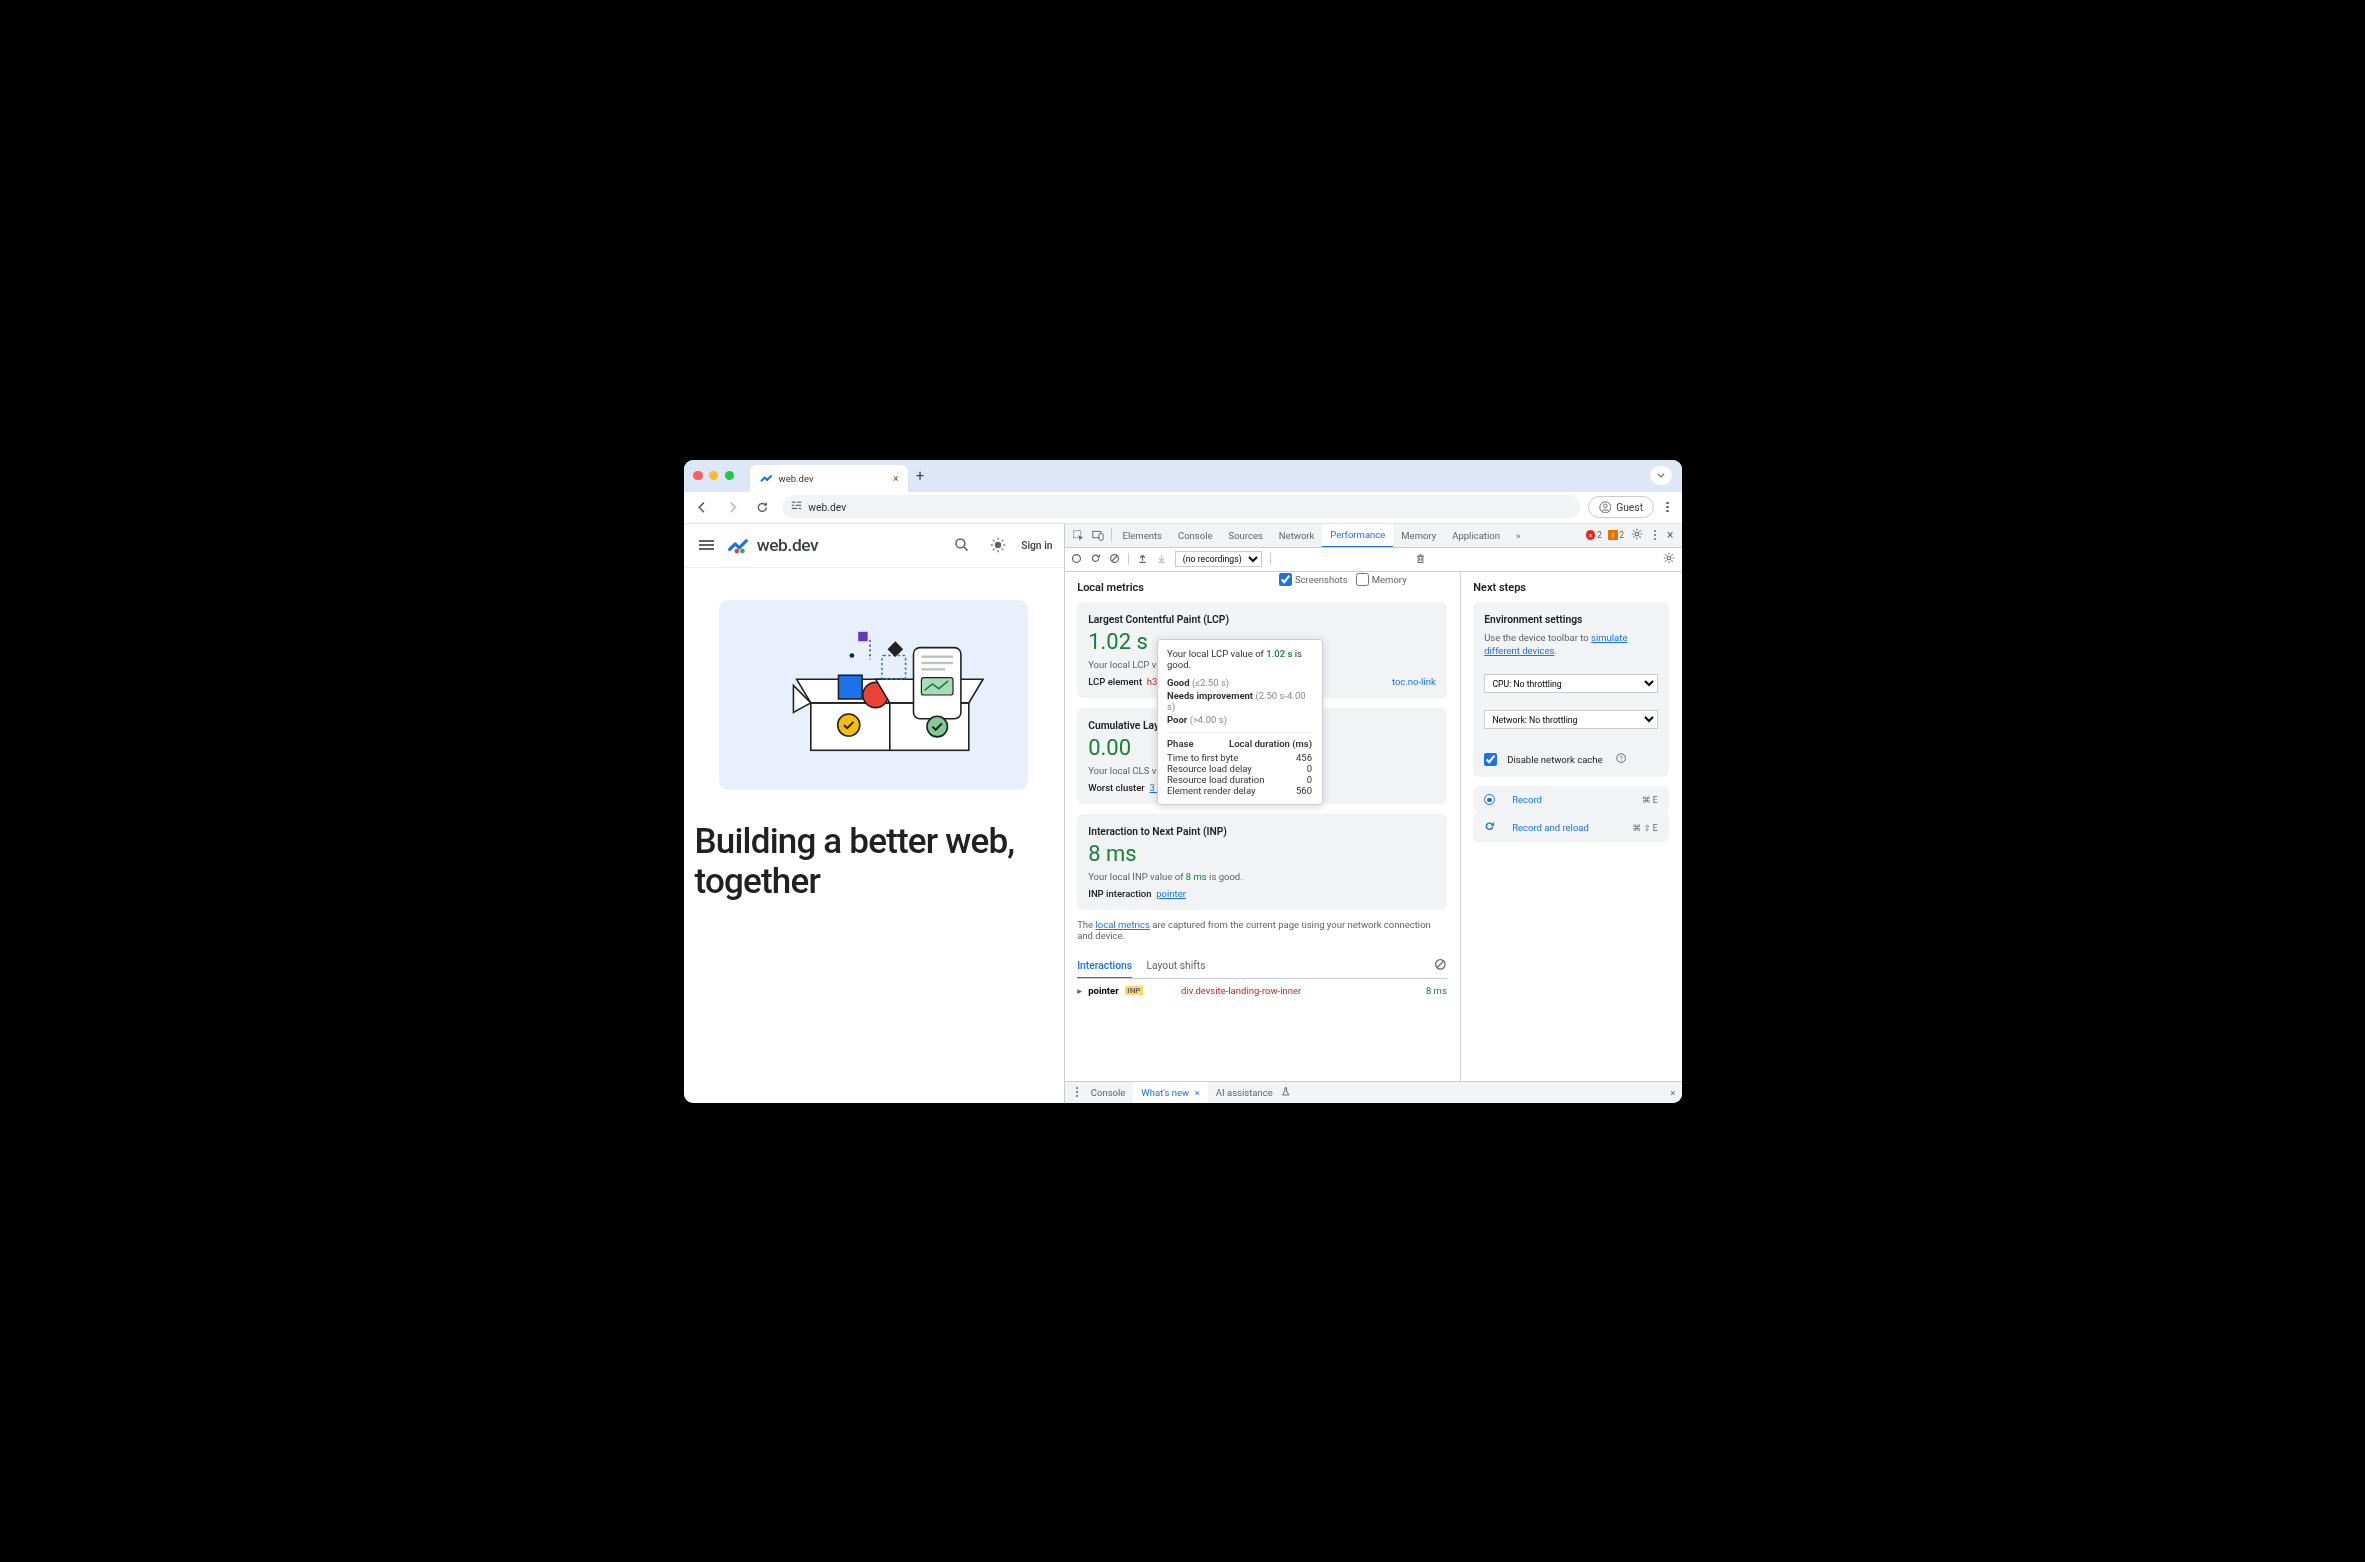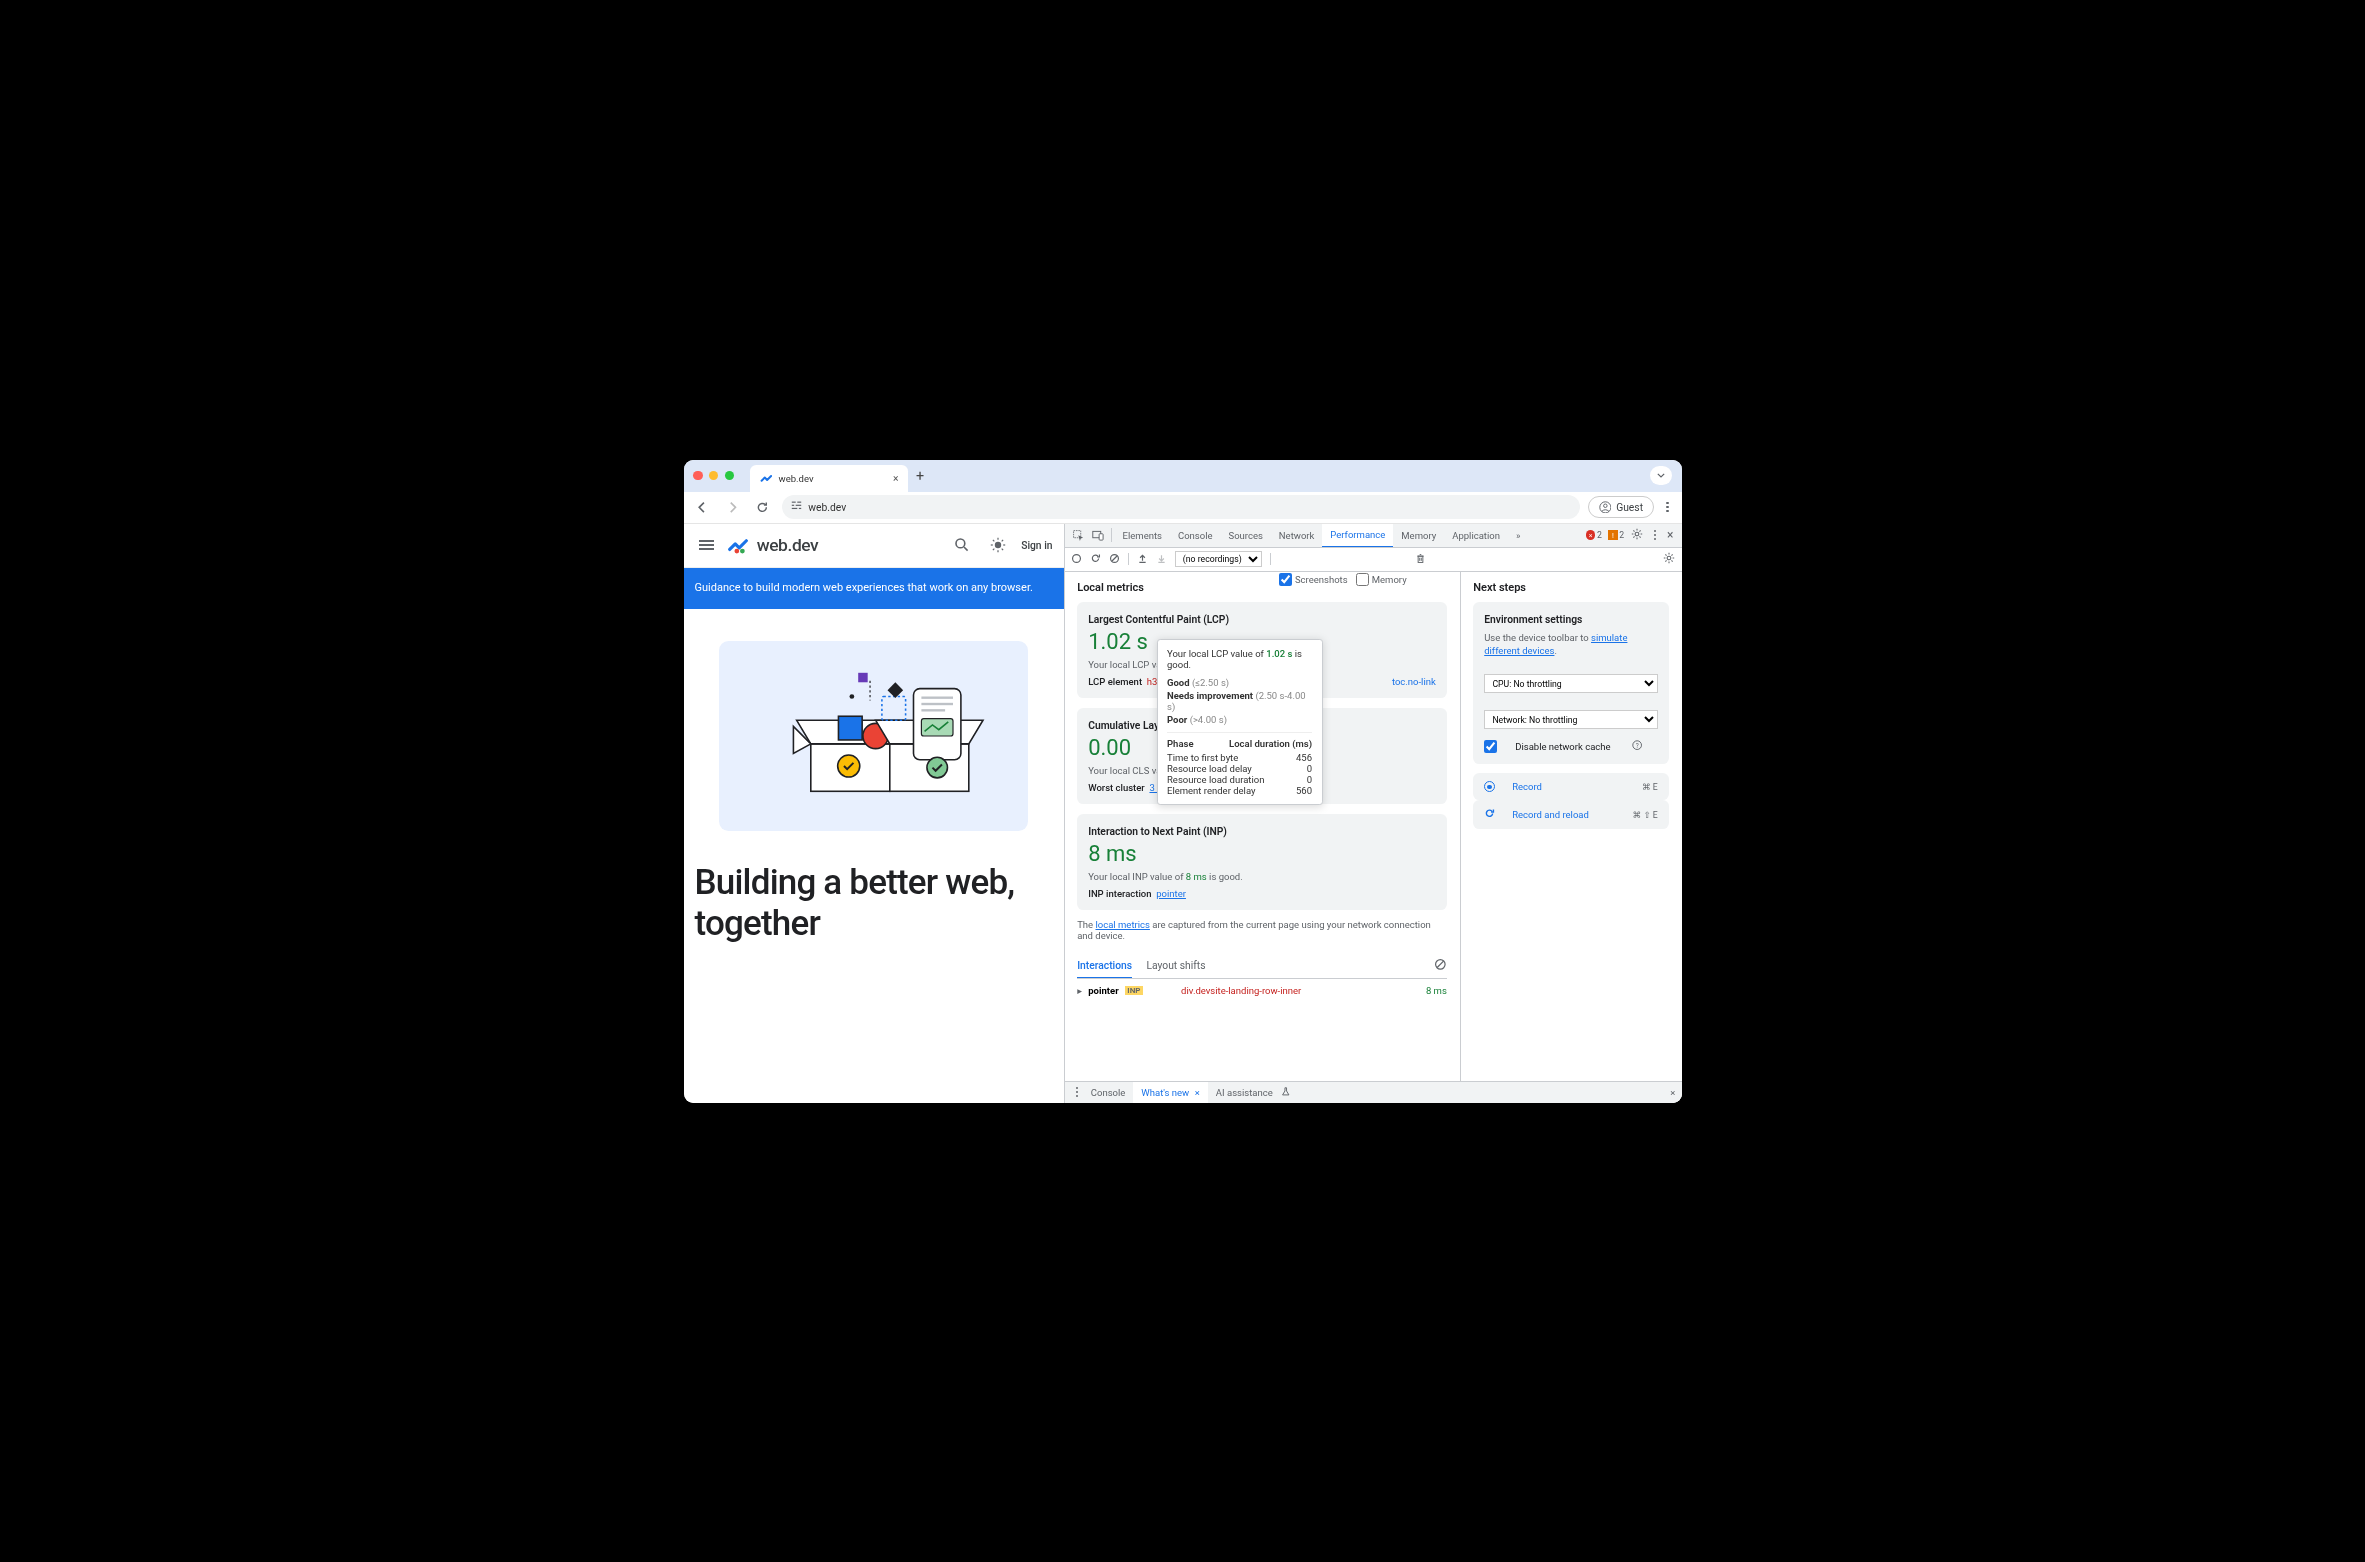--- a/index.html
+++ b/index.html
@@ -82,21 +82,21 @@
   .inter-row .tri { color: #5f6368; }
   .inter-row .inp-badge { background: #fdd663; color: #5f6368; padding: 0 2.4px; font-size: 8px; font-weight: 600; }
   .inter-row .target { color: #c5221f; margin-left: 32px; }
   .inter-row .timing { margin-left: auto; color: #188038; }
   .side-card { background: #f1f3f4; border-radius: 6.3px; padding: 11px; margin-bottom: 9.5px; font-size: 9.5px; }
   .side-card .title { font-size: 10.3px; font-weight: 600; margin-bottom: 4.8px; color: #202124; }
   .side-card p { color: #5f6368; line-height: 1.4; }
   .side-card a { color: #1a73e8; text-decoration: underline; }
   .setup-btn { background: #1a73e8; color: #fff; border: none; border-radius: 11px; padding: 4px 11px; font-size: 9.5px; margin-top: 8px; cursor: pointer; }
   .side-card select { width: 100%; font-size: 8.7px; padding: 2.4px 3.2px; margin-top: 17px; border: 0.8px solid #ccc; background: #fff; }
-  .side-card label.chk { display: flex; align-items: center; gap: 18px; margin-top: 11px; color: #202124; }
+  .side-card label.chk { display: flex; align-items: center; gap: 10px; margin-top: 24px; color: #202124; }
   .action-card { background: #f1f3f4; border-radius: 6.3px; padding: 8px 11px; font-size: 9.5px; color: #1a73e8; display: flex; align-items: center; gap: 17px; cursor: pointer; }
   .action-card .kbd { margin-left: auto; color: #5f6368; font-size: 8.7px; }
   .drawer { height: 22px; border-top: 0.8px solid #cacdd1; background: #f1f3f4; display: flex; align-items: center; font-size: 9.5px; color: #5f6368; padding: 0 6.3px; }
   .drawer .dtab { padding: 0 8px; height: 100%; display: flex; align-items: center; gap: 3.2px; cursor: pointer; }
   .drawer .dtab.active { color: #1a73e8; background: #fff; }
   .drawer .dclose { margin-left: auto; cursor: pointer; }
   input[type="checkbox"] { accent-color: #1a73e8; }
   .radio-dot { width: 11px; height: 11px; border: 1.6px solid #1a73e8; border-radius: 50%; display: flex; align-items: center; justify-content: center; }
   .radio-dot::after { content: ''; width: 4.8px; height: 4.8px; background: #1a73e8; border-radius: 50%; }
 </style>
@@ -209,21 +209,20 @@
                   <line x1="3.6" y1="3.6" x2="5.4" y2="5.4"></line>
                   <line x1="14.6" y1="14.6" x2="16.4" y2="16.4"></line>
                   <line x1="3.6" y1="16.4" x2="5.4" y2="14.6"></line>
                   <line x1="14.6" y1="5.4" x2="16.4" y2="3.6"></line>
                 </g>
               </svg>
           </div>
           <span class="signin">Sign in</span>
         </div>
       </div>
-      <div class="blue-banner">Guidance to build modern web experiences that work on any browser.</div>
       <div class="hero">
         <div class="hero-illus">
           <svg width="254" height="158" viewBox="0 0 320 200">
             <g transform="translate(80,60)">
               <rect x="0" y="50" width="100" height="60" fill="#fff" stroke="#202124" stroke-width="2"></rect>
               <path d="M-18 20 L0 50 L100 50 L118 20 Z" fill="#fff" stroke="#202124" stroke-width="2"></path>
               <path d="M0 50 L-22 62 L-22 28 Z" fill="#fff" stroke="#202124" stroke-width="2"></path>
               <path d="M100 50 L122 62 L122 28 Z" fill="#fff" stroke="#202124" stroke-width="2"></path>
               <rect x="35" y="15" width="30" height="30" fill="#1a73e8" stroke="#202124" stroke-width="2"></rect>
               <circle cx="82" cy="40" r="16" fill="#ea4335" stroke="#202124" stroke-width="2"></circle>

